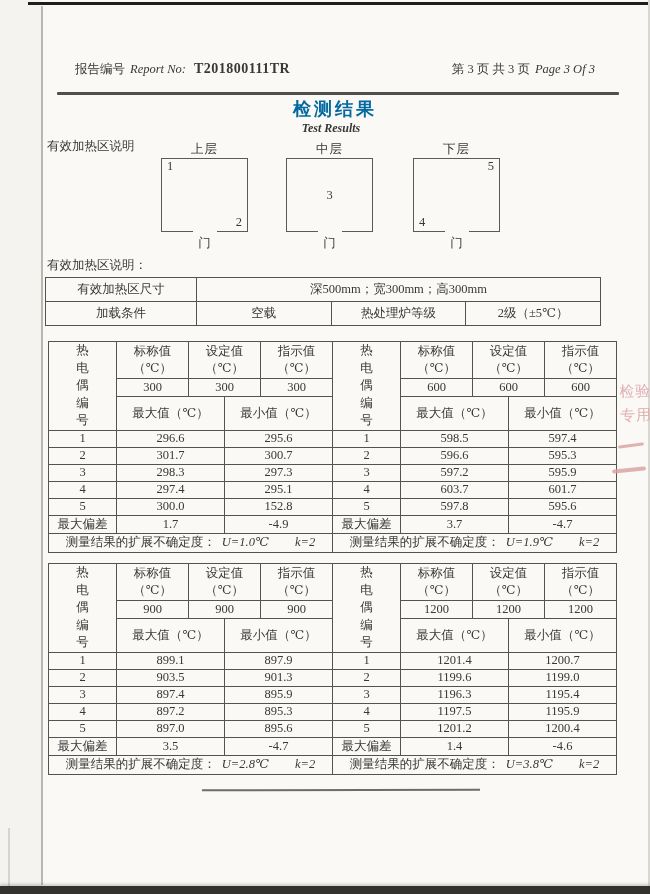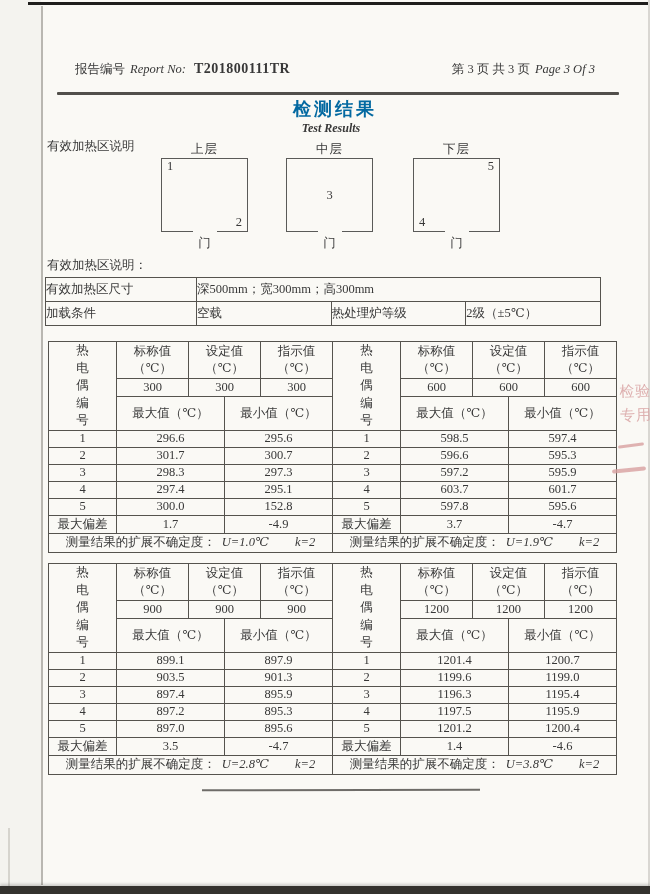--- a/index.html
+++ b/index.html
@@ -33,21 +33,21 @@
   .door-gap{position:absolute;bottom:-3px;left:50%;transform:translateX(-50%);width:24px;height:5px;background:#faf9f5;}
   .door{position:absolute;bottom:-20px;left:0;width:100%;text-align:center;}
   .pt{position:absolute;font-size:12.5px;}
   .pt.tl{top:0;left:5px}.pt.tr{top:0;right:5px}
   .pt.c{top:50%;left:50%;transform:translate(-50%,-50%)}
   .pt.bl{bottom:1px;left:5px}.pt.br{bottom:1px;right:5px}
   
   .hz-heading{position:absolute;top:257px;left:47px;}
   table{border-collapse:collapse;}
   .info{position:absolute;top:277px;left:45px;width:556px;table-layout:fixed;border:1.5px solid #4e4c47;}
-  .info td{border:1.2px solid #55534e;height:23px;padding:0;}
+  .info td{border:1.2px solid #55534e;height:23px;text-align:center;padding:0;}
   
   .tgroup{position:absolute;left:48px;display:flex;}
   .tg1{top:341px}.tg2{top:563px}
   .dt{width:285px;table-layout:fixed;border:1.5px solid #4e4c47;}
   .dt + .dt{margin-left:-1px;}
   .dt td{border:1px solid #55534e;text-align:center;padding:0;overflow:hidden;}
   .dt col.c0{width:68px;}
   .r-hdr{height:37px}.r-val{height:18px}.r-mm{height:33px}.r-d{height:17px}.r-unc{height:19px}
   .r-hdr td{white-space:pre-line;line-height:1.4;}
   .thermo{white-space:pre-line;line-height:1.35;}

